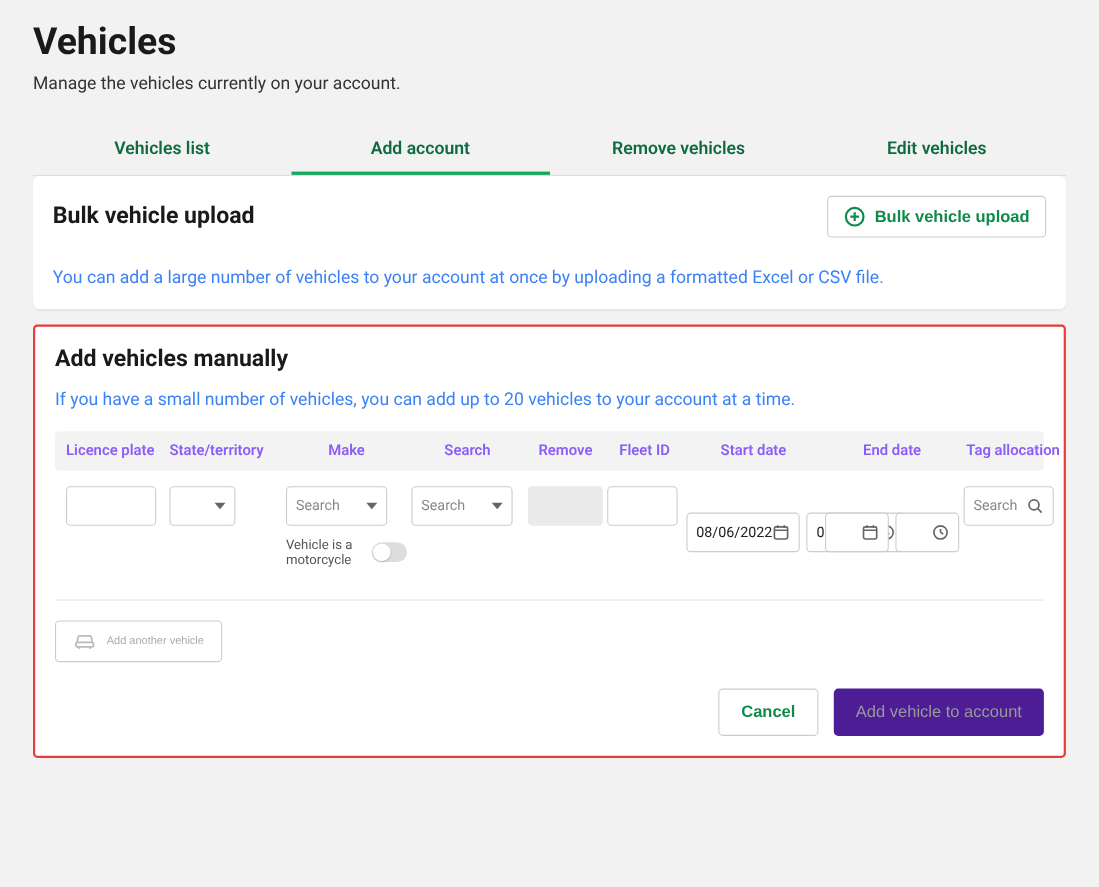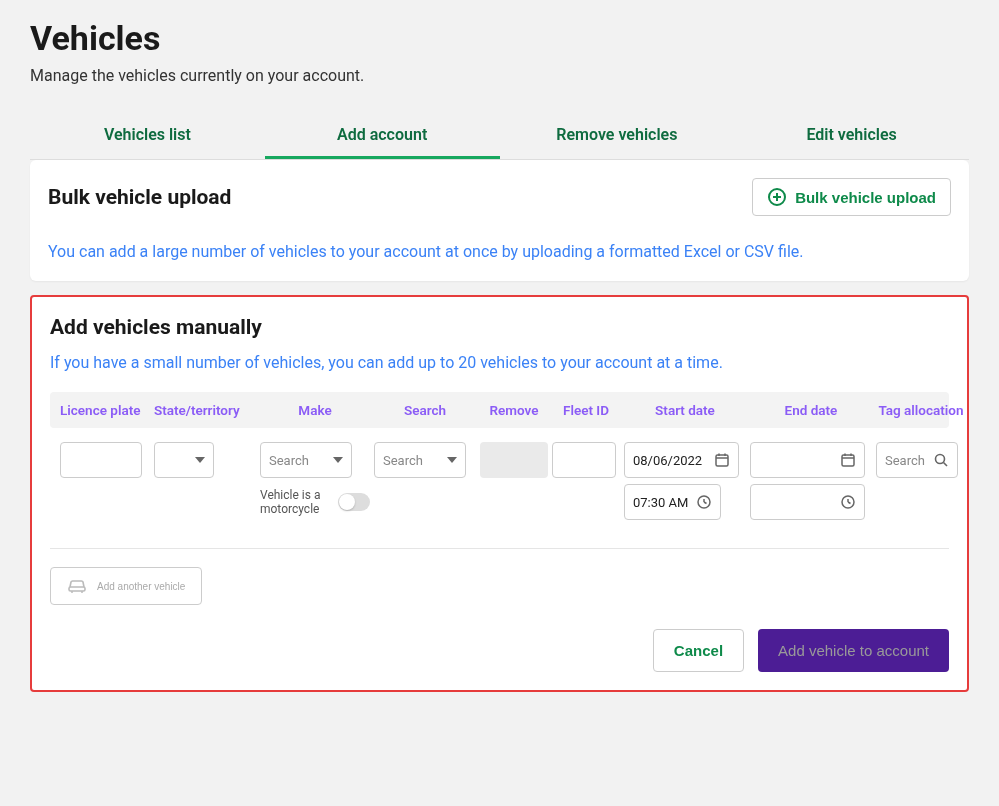--- a/index.html
+++ b/index.html
@@ -154,21 +154,21 @@
 }
 .toggle::after {
   content: '';
   position: absolute;
   top: 1px; left: 1px;
   width: 16px; height: 16px;
   background: #fff;
   border-radius: 50%;
   box-shadow: 0 1px 2px rgba(0,0,0,0.2);
 }
-.date-stack { display: flex; flex-direction: column; gap: 6px; }
+.date-stack { display: flex; flex-direction: row; gap: 6px; margin-top: 24px; }
 .divider {
   border: none;
   border-top: 1px solid #e5e5e5;
   margin: 28px 0 18px 0;
 }
 .add-another-btn {
   display: inline-flex;
   align-items: center;
   gap: 10px;
   border: 1px solid #ccc;

